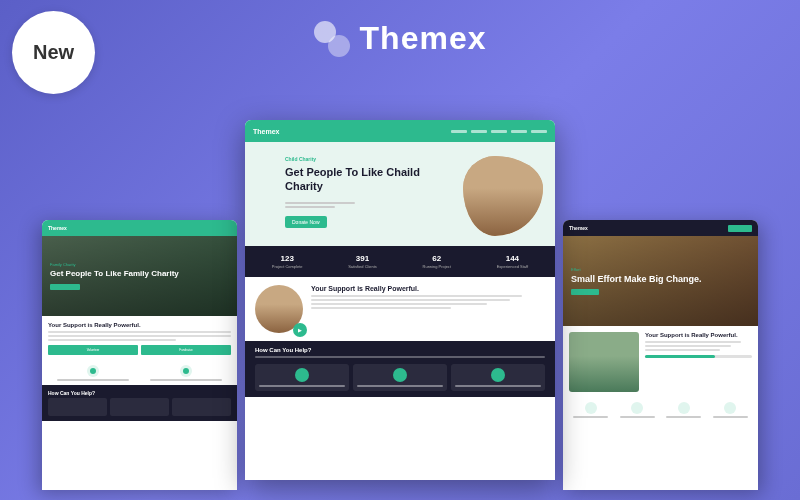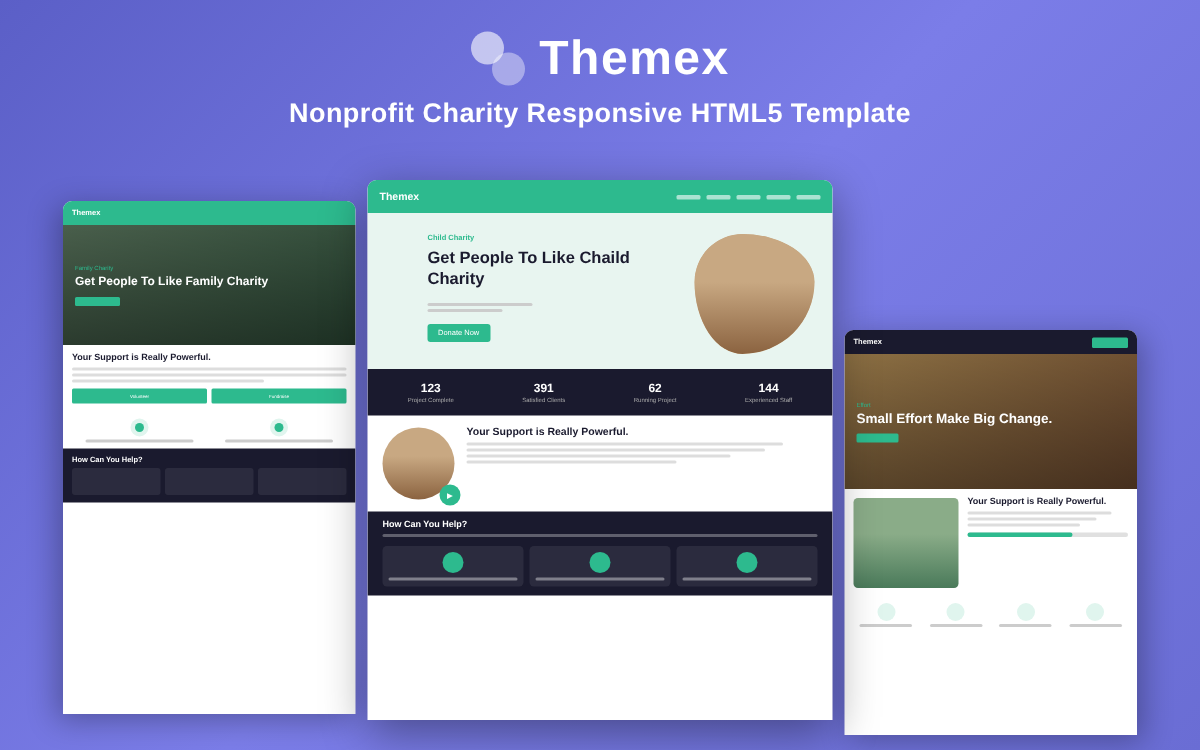--- a/index.html
+++ b/index.html
@@ -105,27 +105,27 @@
       align-items: flex-end;
       width: 100%;
       position: relative;
       flex: 1;
       padding-bottom: 10px;
     }
 
     
     .screenshot-left {
       width: 195px;
-      height: 342px;
+      height: 270px;
       background: white;
       border-radius: 6px 6px 0 0;
       overflow: hidden;
       position: absolute;
       left: 42px;
-      bottom: 24px;
+      bottom: 10px;
       box-shadow: -4px 4px 20px rgba(0,0,0,0.3);
       z-index: 5;
       margin-top: 30px;
     }
 
     
     .screenshot-center {
       width: 310px;
       height: 360px;
       background: white;
@@ -646,30 +646,32 @@
       width: 80%;
       margin: 0 auto;
     }
 
   </style>
 </head>
 <body>
 
 <div class="main-container">
 
+  <div class="new-badge">
+    <span>New</span>
+  </div>
 
   <div class="header">
     <div class="logo-row">
       <div class="logo-icon">
         <div class="circle1"></div>
         <div class="circle2"></div>
       </div>
       <span class="logo-text">Themex</span>
     </div>
-    <div class="subtitle">Nonprofit Charity Responsive HTML5 Template</div>
   </div>
 
   <div class="screenshots-area">
 
     <div class="screenshot-left">
       <div class="left-nav">
         <span class="left-nav-logo">Themex</span>
       </div>
       <div class="left-hero">
         <div class="left-hero-small">Family Charity</div>

